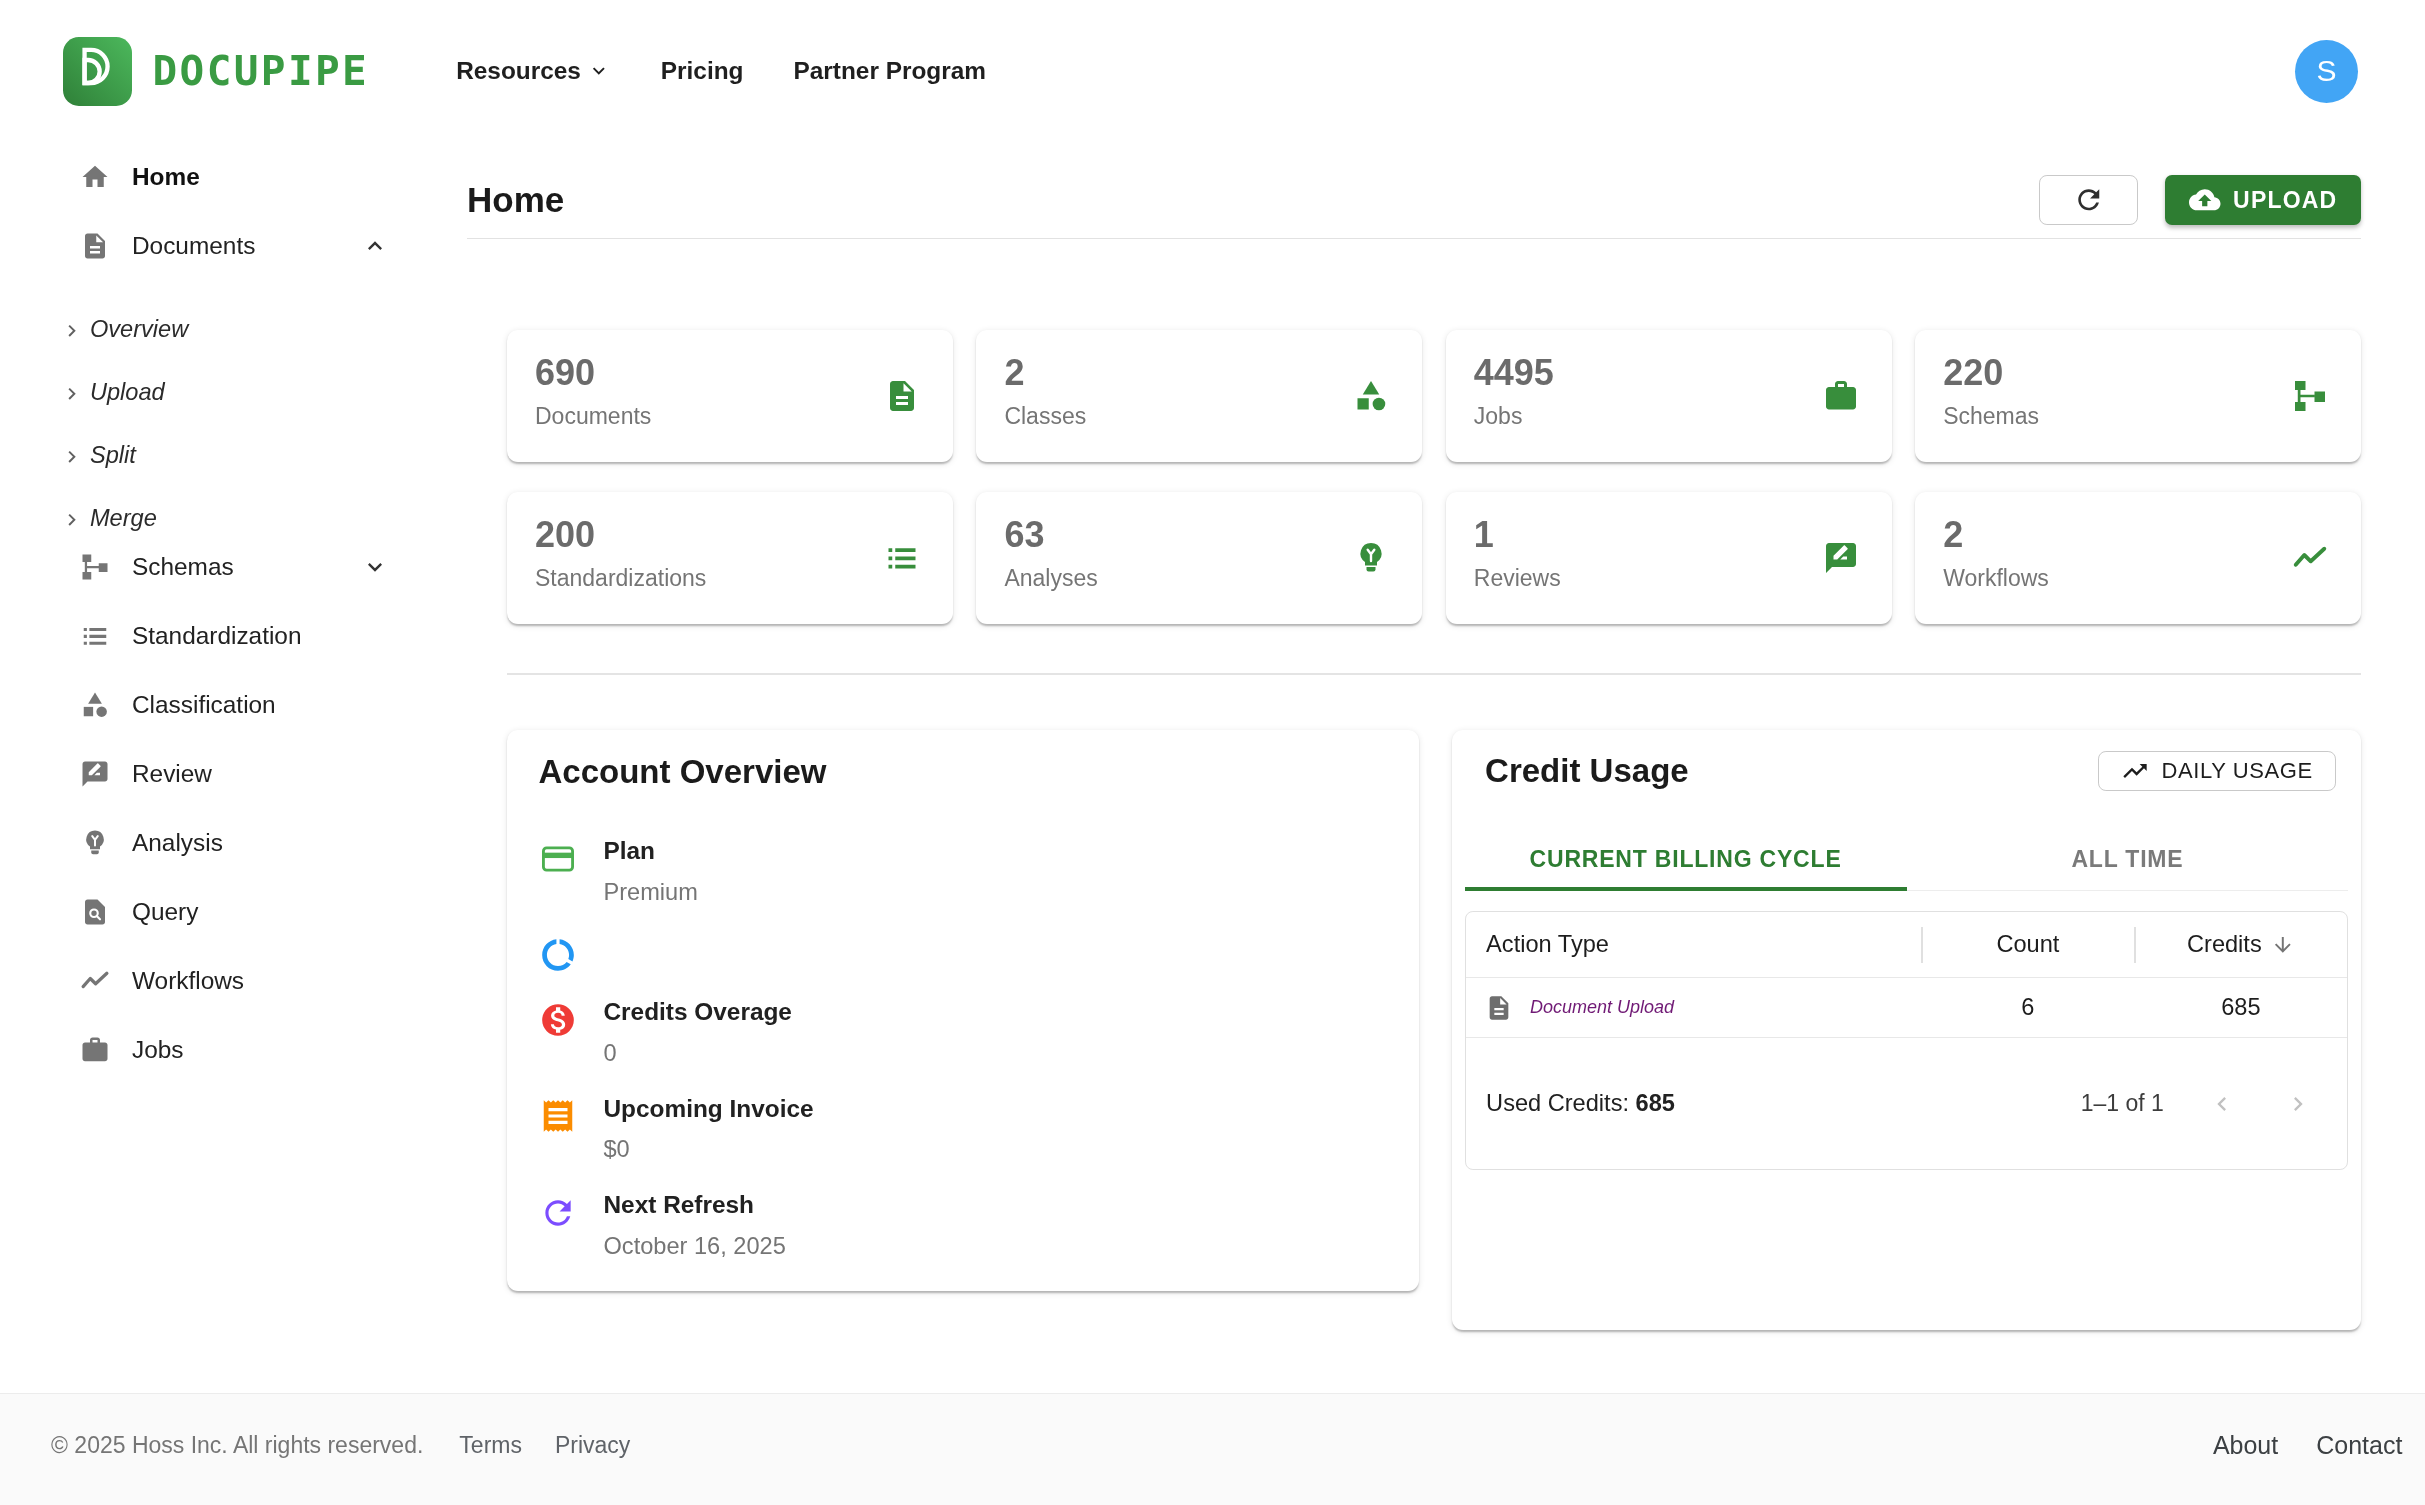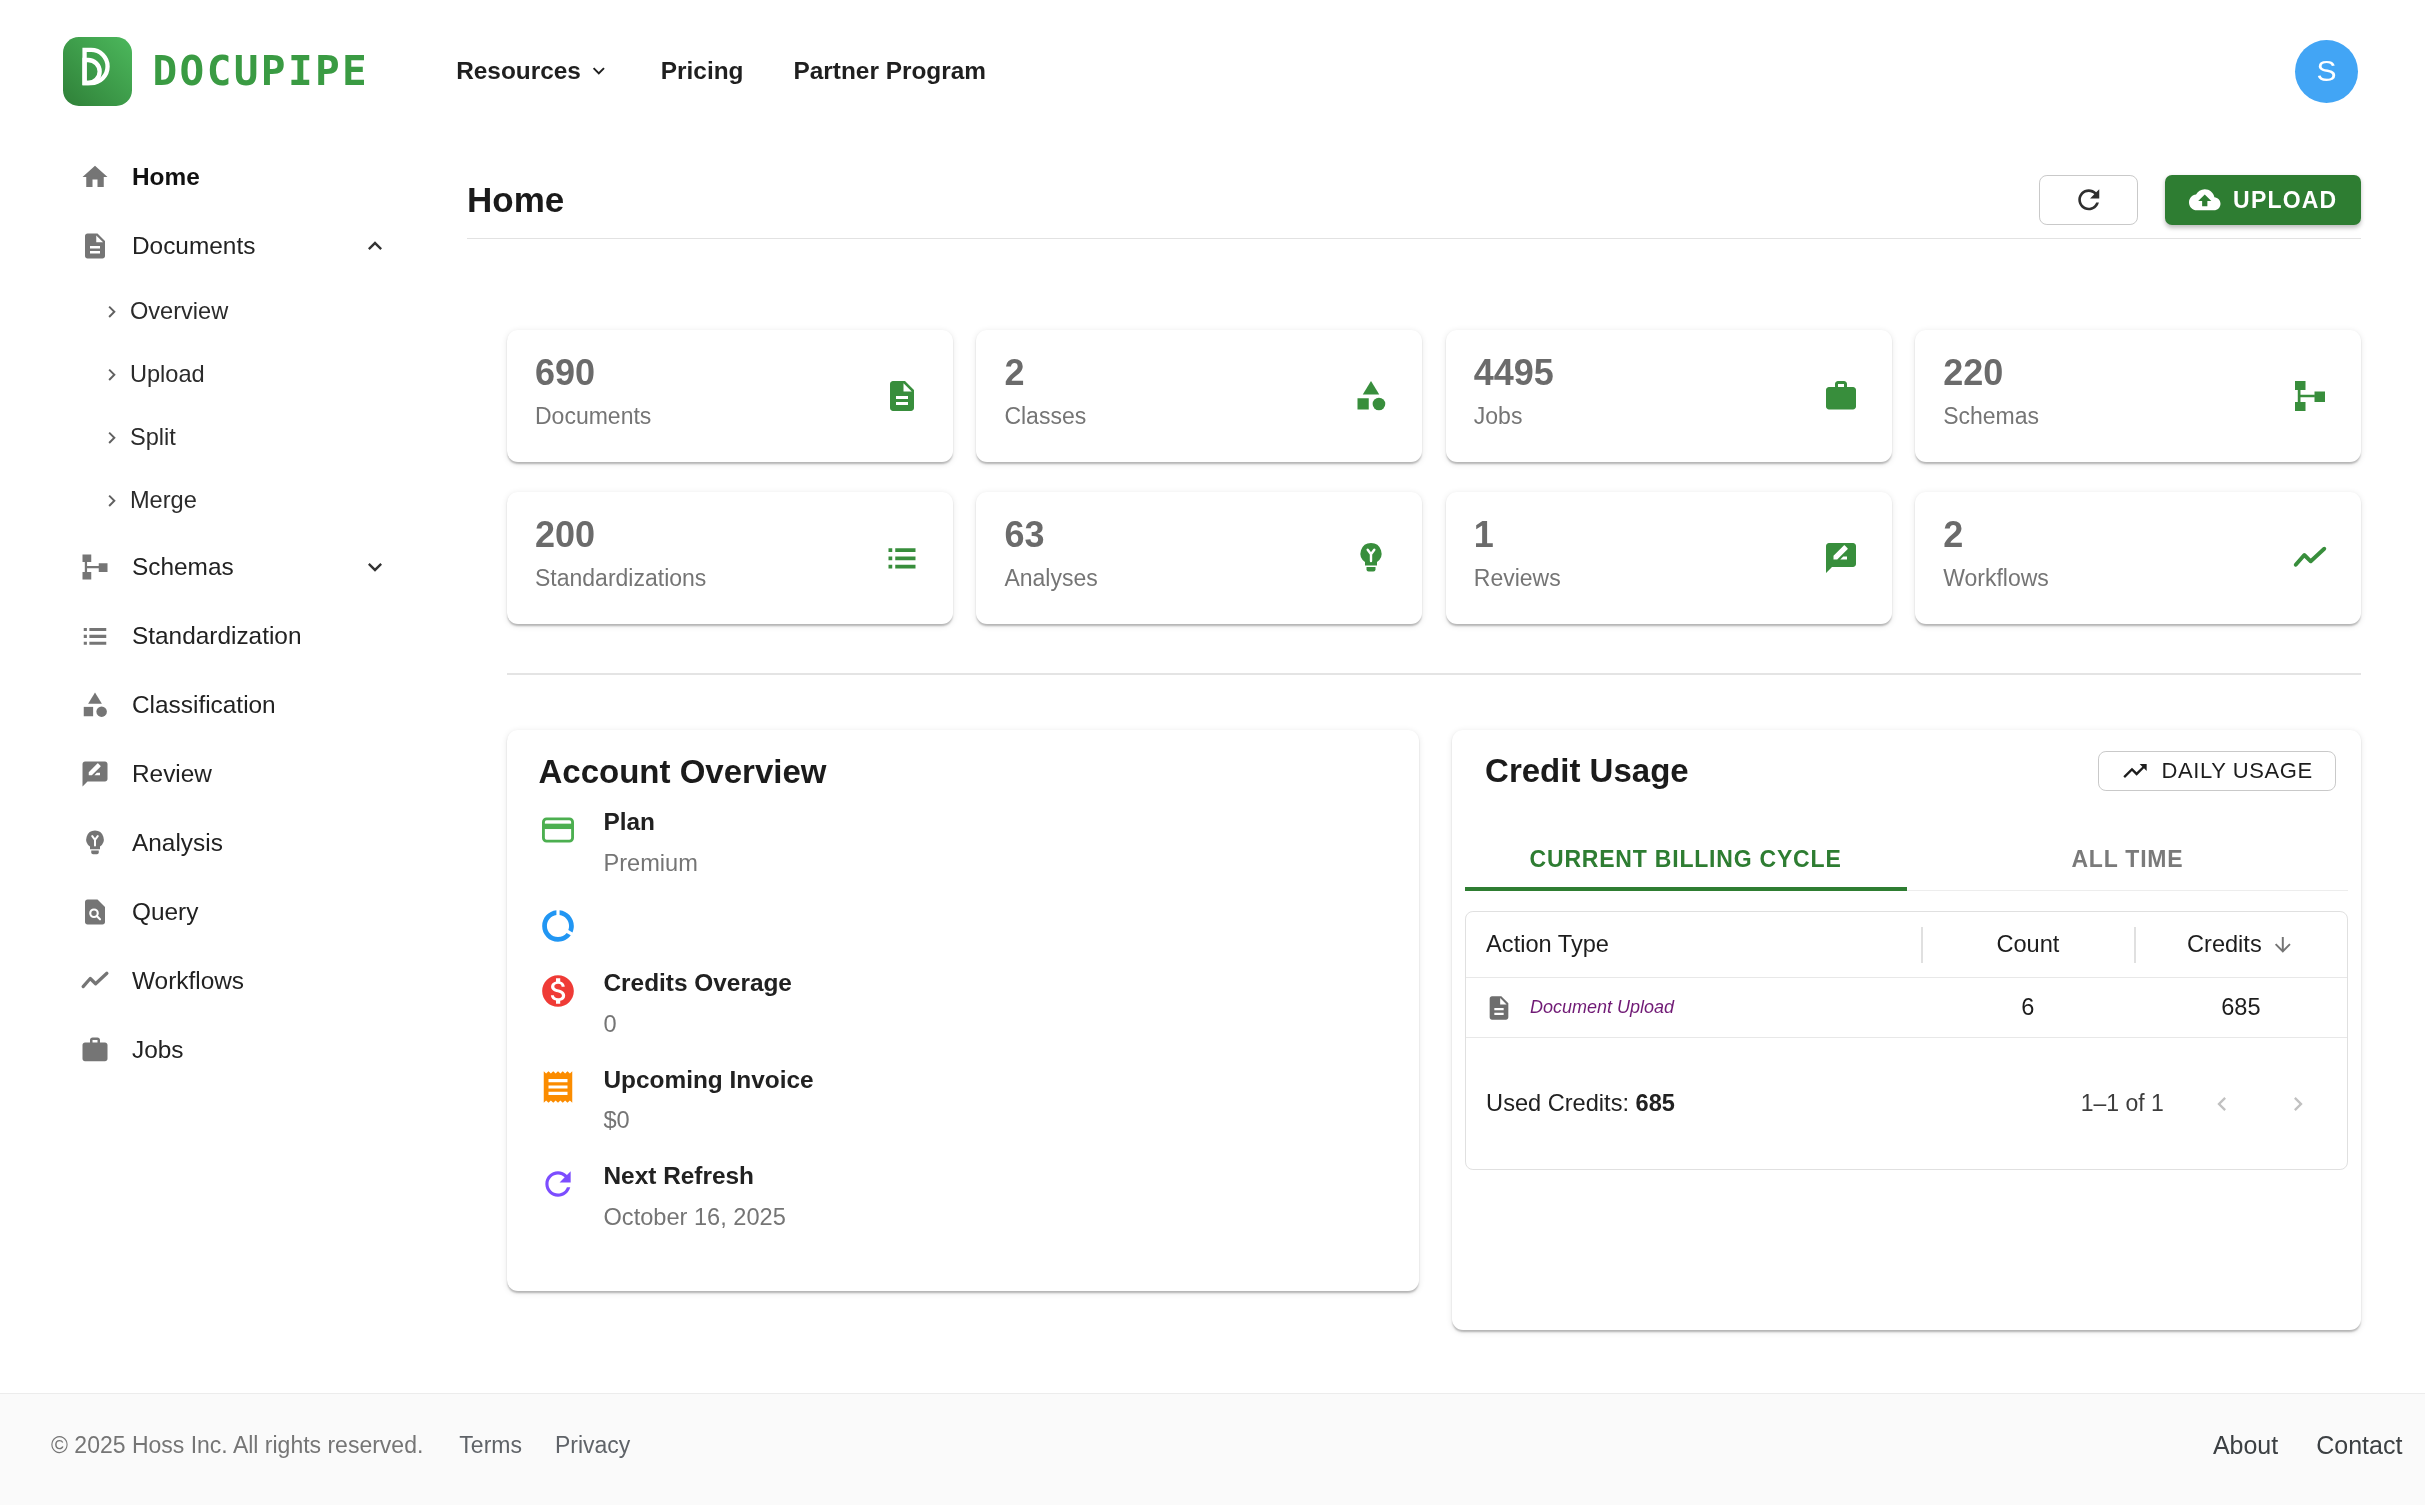--- a/index.html
+++ b/index.html
@@ -18,21 +18,21 @@
             display:flex; align-items:center; justify-content:center; color:#fff; font-size:30px; cursor:pointer; }
 
   
   .shell { display:flex; height:1251px; }
   .sidebar { width:441px; flex:none; padding-top:0; }
   .side-item { height:69px; display:flex; align-items:center; padding-left:80px; cursor:pointer; }
   .side-item .sicon { width:30px; height:30px; color:#757575; flex:none; }
   .side-item .slabel { margin-left:22px; font-size:24.4px; font-weight:500; color:#222; }
   .side-item.active .slabel { font-weight:700; color:#111; }
   .side-item .expander { width:28px; height:28px; color:#333; margin-left:auto; margin-right:52px; }
-  .side-sub { height:63px; display:flex; align-items:center; padding-left:100px; cursor:pointer; }
+  .side-sub { height:63px; display:flex; align-items:flex-end; padding-left:60px; cursor:pointer;font-style:italic; }
   .side-sub .subchev { width:23.6px; height:23.6px; color:#616161; flex:none; }
   .side-sub .slabel { margin-left:6.3px; font-size:23.6px; font-weight:400; color:#2b2b2b; }
 
   
   .main { flex:1; padding:33px 65px 0 26px; }
   .page-head { display:flex; align-items:flex-start; justify-content:space-between; }
   .page-title { font-size:35px; font-weight:700; color:#1a1a1a; padding-top:4.7px; }
   .actions { display:flex; gap:27px; }
   .btn-refresh { width:99px; height:50px; border:1.6px solid #c9c9c9; border-radius:7.9px; background:#fff;
                  display:flex; align-items:center; justify-content:center; cursor:pointer; }
@@ -52,21 +52,21 @@
   .stat-icon { position:absolute; right:33px; top:50%; transform:translateY(-50%); width:36px; height:36px; color:#388e3c; }
 
   .section-divider { margin-top:49px; height:1.6px; background:#e4e4e4; }
 
   .bottom-grid { margin-top:55px; display:flex; gap:33px; }
   .panel { background:#fff; border-radius:11px;
            box-shadow:0 3.2px 2.4px -1.6px rgba(0,0,0,.16), 0 1.6px 1.6px rgba(0,0,0,.10), 0 1.6px 6.3px rgba(0,0,0,.10); }
   .panel.ao { width:912px; height:561px; padding:20.5px 31.5px; }
   .panel.cu { flex:1; height:600px; padding:19px 12.6px 0; }
   .panel-title { font-size:33px; font-weight:700; color:#1b1b1b; line-height:44px; }
-  .ao-items { margin-top:12px; }
+  .ao-items { margin-top:41px; }
   .ao-item { display:flex; margin-bottom:22px; }
   .ao-item .aicon { width:38px; height:38px; flex:none; margin-top:4.7px; }
   .ao-text { margin-left:27px; }
   .ao-label { font-size:24.4px; font-weight:700; color:#212121; line-height:31.5px; }
   .ao-value { margin-top:7.9px; font-size:23.6px; color:#757575; line-height:35px; }
 
   .cu-head { display:flex; align-items:center; justify-content:space-between; }
   .cu-head .panel-title { margin-left:20.5px; }
   .btn-daily { margin-right:12.6px; height:40px; padding:0 22px; background:#fff; border:1.6px solid #c9c9c9; border-radius:7.9px;
                display:flex; align-items:center; gap:12.6px; font-size:22px; font-weight:500; letter-spacing:0.6px; color:#1d1d1d;

